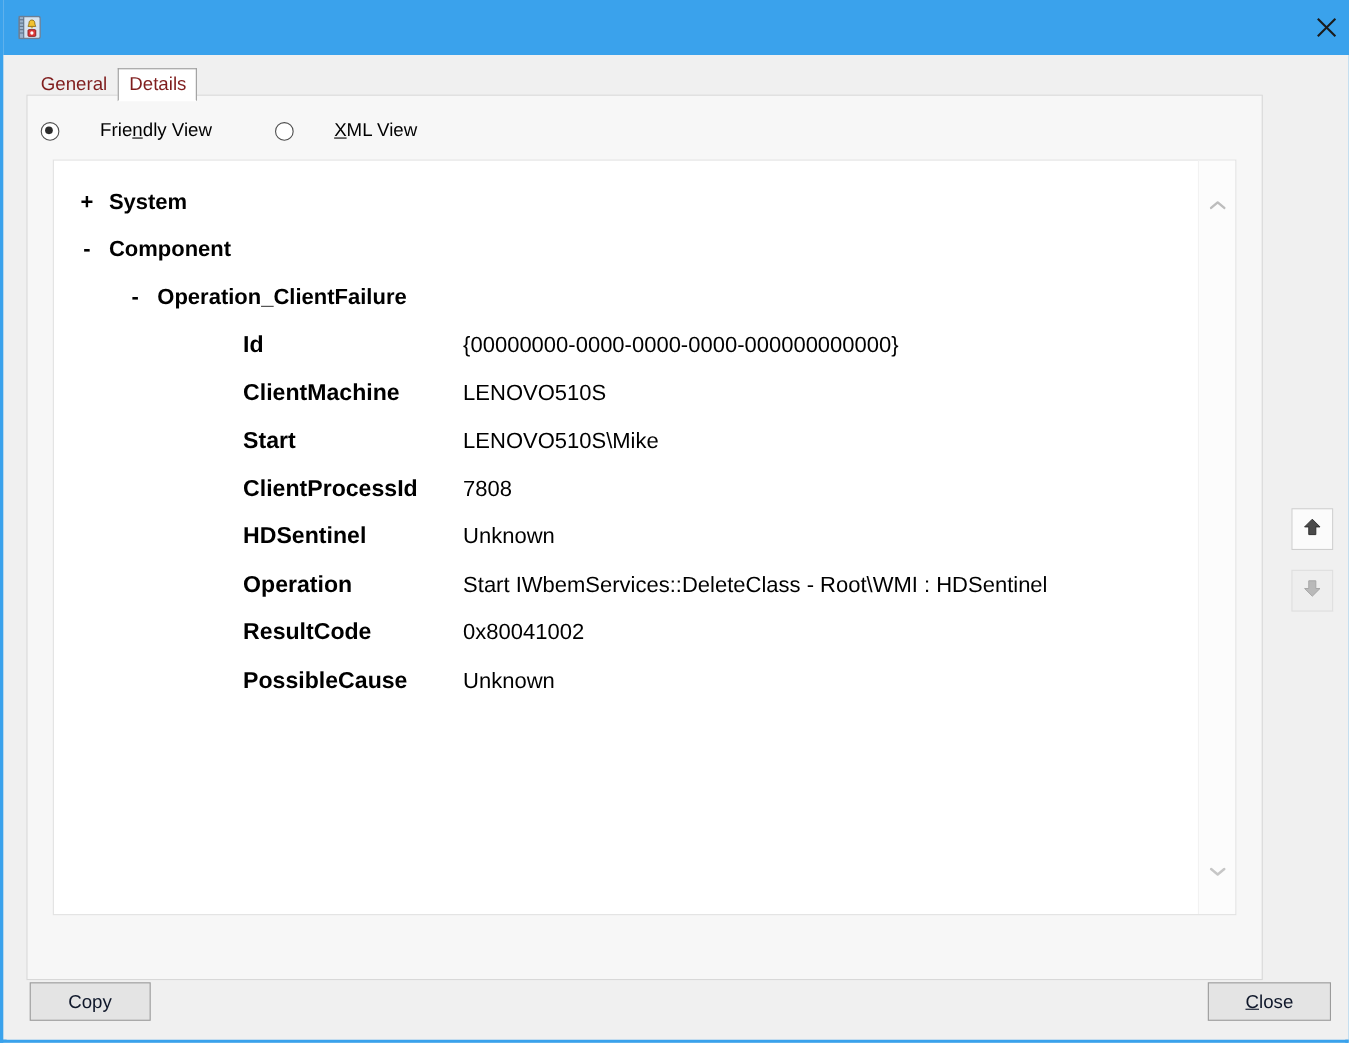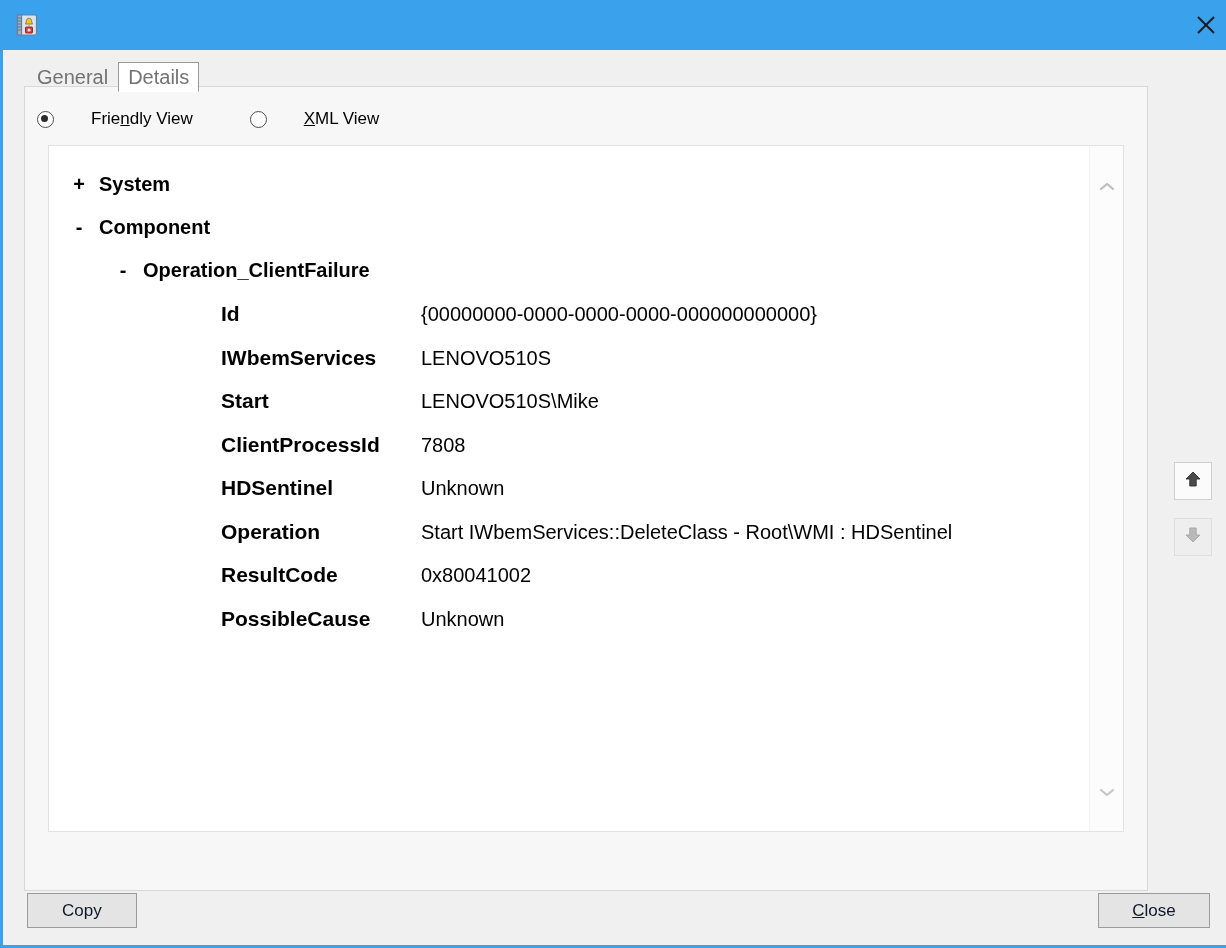--- a/index.html
+++ b/index.html
@@ -71,22 +71,22 @@
 
   
   .tabstrip {
     position: absolute;
     left: 21px; top: 12px;
     height: 30px;
     display: flex;
     align-items: flex-end;
   }
   .tab {
-    font-size: 20px;
-    color: #737373;
+    font-size: 17px;
+    color: #7f1d1d;
     padding: 4px 9px 5px 9px;
     line-height: 20px;
     box-sizing: border-box;
     height: 30px;
     background: transparent;
     border: 1px solid transparent;
     white-space: nowrap;
   }
   .tab.selected {
     background: #ffffff;
@@ -333,21 +333,21 @@
           <div class="node lvl2">
             <span class="twisty">-</span>
             <span class="node-label">Operation_ClientFailure</span>
           </div>
 
           <div class="prop-row">
             <span class="prop-name">Id</span>
             <span class="prop-value">{00000000-0000-0000-0000-000000000000}</span>
           </div>
           <div class="prop-row">
-            <span class="prop-name">IWbemServices</span>
+            <span class="prop-name">ClientMachine</span>
             <span class="prop-value">LENOVO510S</span>
           </div>
           <div class="prop-row">
             <span class="prop-name">Start</span>
             <span class="prop-value">LENOVO510S\Mike</span>
           </div>
           <div class="prop-row">
             <span class="prop-name">ClientProcessId</span>
             <span class="prop-value">7808</span>
           </div>

